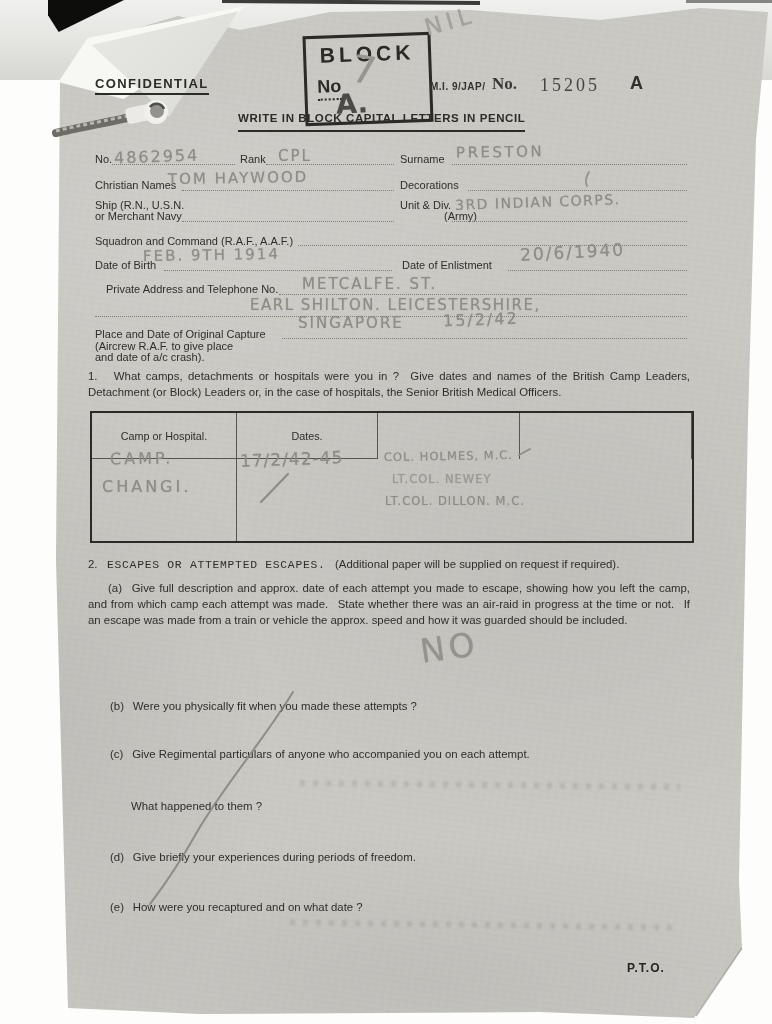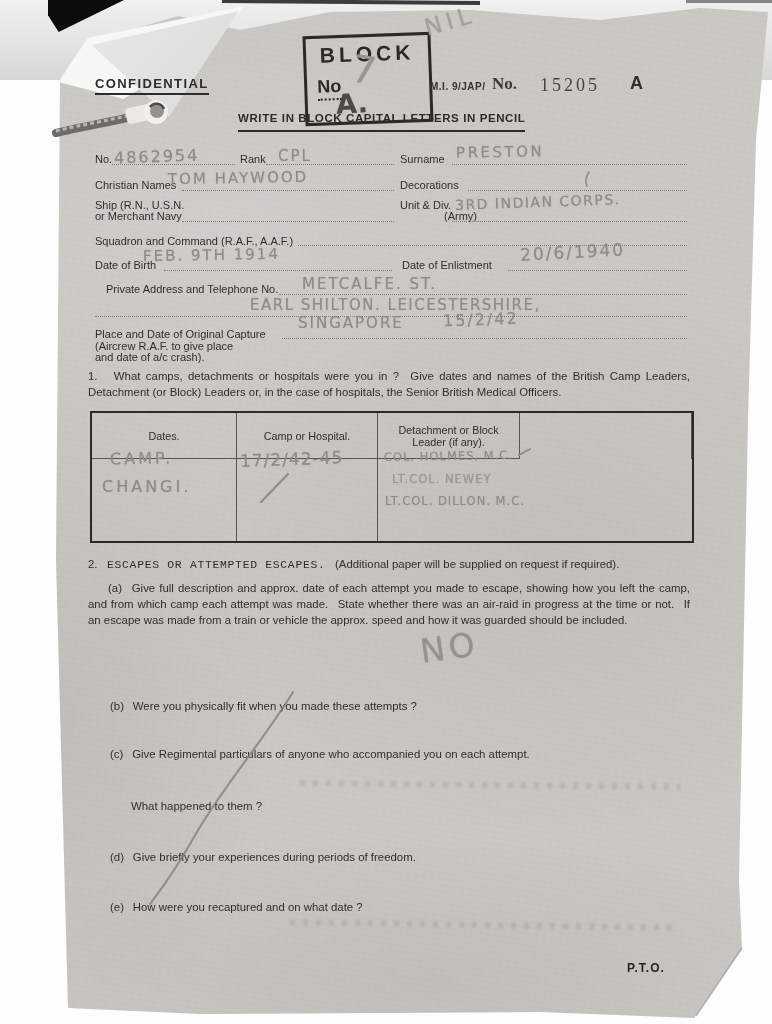--- a/index.html
+++ b/index.html
@@ -156,23 +156,22 @@
   <div class="hw" style="left:250px;top:296px;font-size:15px;letter-spacing:1.5px;">EARL SHILTON. LEICESTERSHIRE,</div>
   <div class="hw" style="left:298px;top:314px;font-size:15px;letter-spacing:2px;">SINGAPORE</div>
   <div class="hw" style="left:443px;top:310px;font-size:16px;letter-spacing:2px;transform:rotate(-2deg);">15/2/42</div>
 
   <div class="para" style="left:88px;top:368px;width:602px;">
     <span>1.</span>&nbsp;&nbsp;
     <span>What camps, detachments or hospitals were you in ?  Give dates and names of the British Camp Leaders, Detachment (or Block) Leaders or, in the case of hospitals, the Senior British Medical Officers.</span>
   </div>
 
   <div class="camp-table">
+    <div class="hcell">Camp or Hospital.</div>
     <div class="hcell">Dates.</div>
-    <div class="hcell">Camp or Hospital.</div>
-    <div class="hcell" style="max-width:150px;justify-self:center;">Detachment or Block Leader (if any).</div>
     <div class="bcell"></div>
     <div class="bcell"></div>
     <div class="bcell"></div>
     <div class="bcell"></div>
   </div>
 
   <div class="hw" style="left:110px;top:449px;font-size:16px;letter-spacing:3px;transform:rotate(-1deg);">CAMP.</div>
   <div class="hw" style="left:102px;top:477px;font-size:16px;letter-spacing:3px;">CHANGI.</div>
   <div class="hw" style="left:240px;top:449px;font-size:17px;letter-spacing:1px;transform:rotate(-2deg);">17/2/42-45</div>
   <div class="hw" style="left:384px;top:449px;font-size:11.5px;letter-spacing:1px;transform:rotate(-1deg);">COL. HOLMES, M.C.</div>

